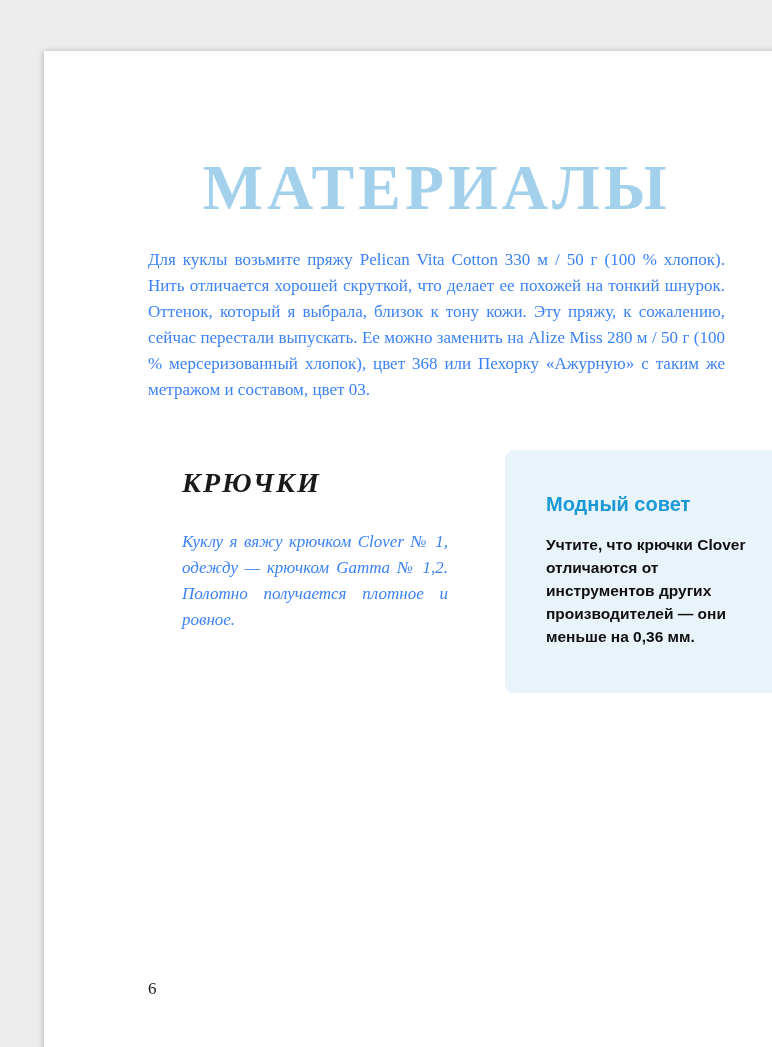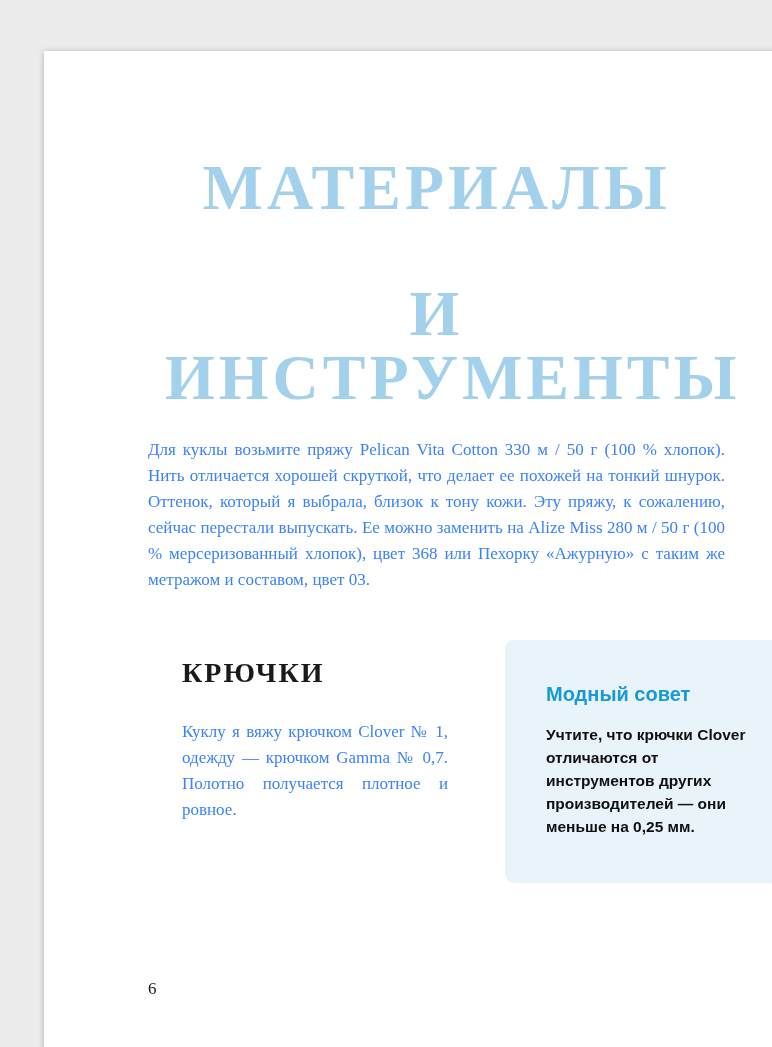--- a/index.html
+++ b/index.html
@@ -48,21 +48,21 @@
     text-align: justify;
     color: #3b82f6;
   }
   .para { margin-top: 27px; }
 
   .bottom-row {
     display: flex;
     margin-top: 30px;
     align-items: flex-start;
   }
-  .left-col { width: 300px; flex: 0 0 300px; }
+  .left-col { width: 300px; flex: 0 0 300px; font-style: italic; }
   .left-col .para { margin-top: 30px; }
 
   .tip-box {
     margin-left: 23px;
     width: 288px;
     flex: 0 0 288px;
     background: #e9f3fa;
     border-radius: 9px;
     padding: 26px 24px 28px 24px;
     font-family: "Liberation Sans", sans-serif;
@@ -88,33 +88,32 @@
     color: #1c1c1c;
   }
 </style>
 </head>
 <body>
 
 <div class="page">
 
   <h1 class="title-block">
     <span class="title-line">МАТЕРИАЛЫ</span>
-    <span class="title-line">И ИНСТРУМЕНТЫ</span>
   </h1>
 
 
   <p class="body-text para">Для куклы возьмите пряжу Pelican Vita Cotton 330 м / 50 г (100 % хлопок). Нить отличается хорошей скруткой, что делает ее похожей на тонкий шнурок. Оттенок, который я выбрала, близок к тону кожи. Эту пряжу, к сожалению, сейчас перестали выпускать. Ее можно заменить на Alize Miss 280 м / 50 г (100 % мерсеризованный хлопок), цвет 368 или Пехорку «Ажурную» с таким же метражом и составом, цвет 03.</p>
 
   <div class="bottom-row">
     <div class="left-col">
       <h2 class="section-heading">КРЮЧКИ</h2>
-      <p class="body-text para">Куклу я вяжу крючком Clover № 1, одежду — крючком Gamma № 0,7. Полотно получается плотное и ровное.</p>
+      <p class="body-text para">Куклу я вяжу крючком Clover № 1, одежду — крючком Gamma № 1,2. Полотно получается плотное и ровное.</p>
     </div>
 
     <aside class="tip-box">
       <div class="tip-title">Модный совет</div>
-      <div class="tip-text">Учтите, что крючки Clover отличаются от инструментов других производителей — они меньше на 0,25 мм.</div>
+      <div class="tip-text">Учтите, что крючки Clover отличаются от инструментов других производителей — они меньше на 0,36 мм.</div>
     </aside>
   </div>
 
   <div class="page-number">6</div>
 
 </div>
 
 </body></html>

